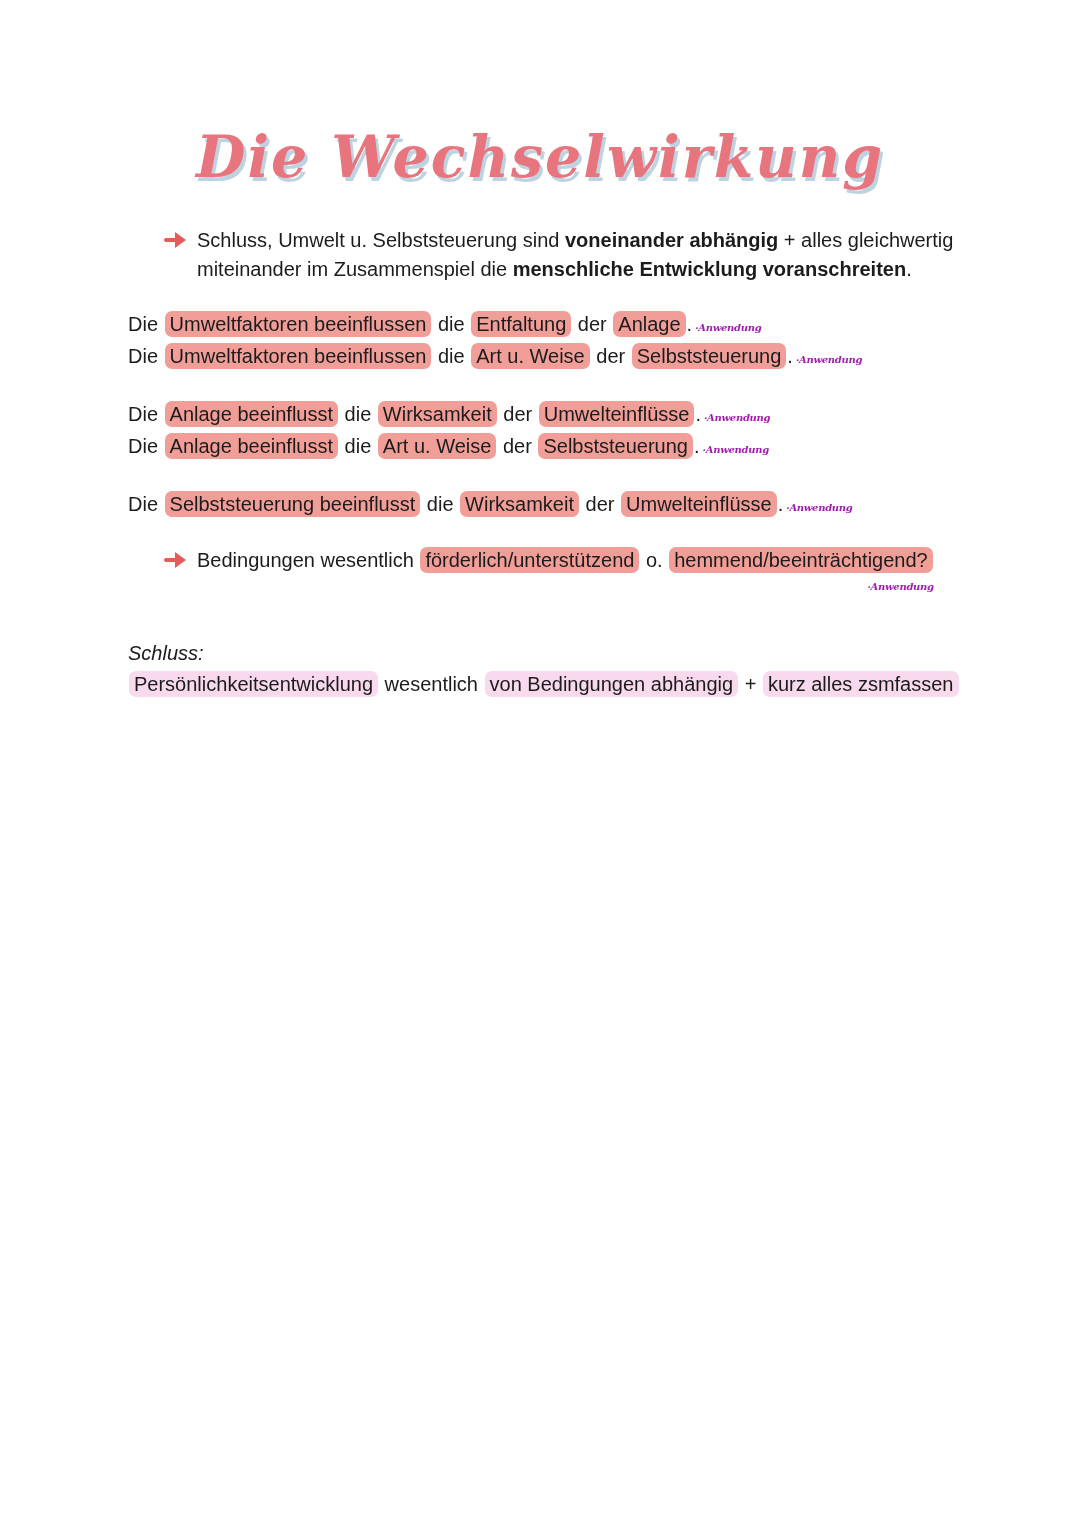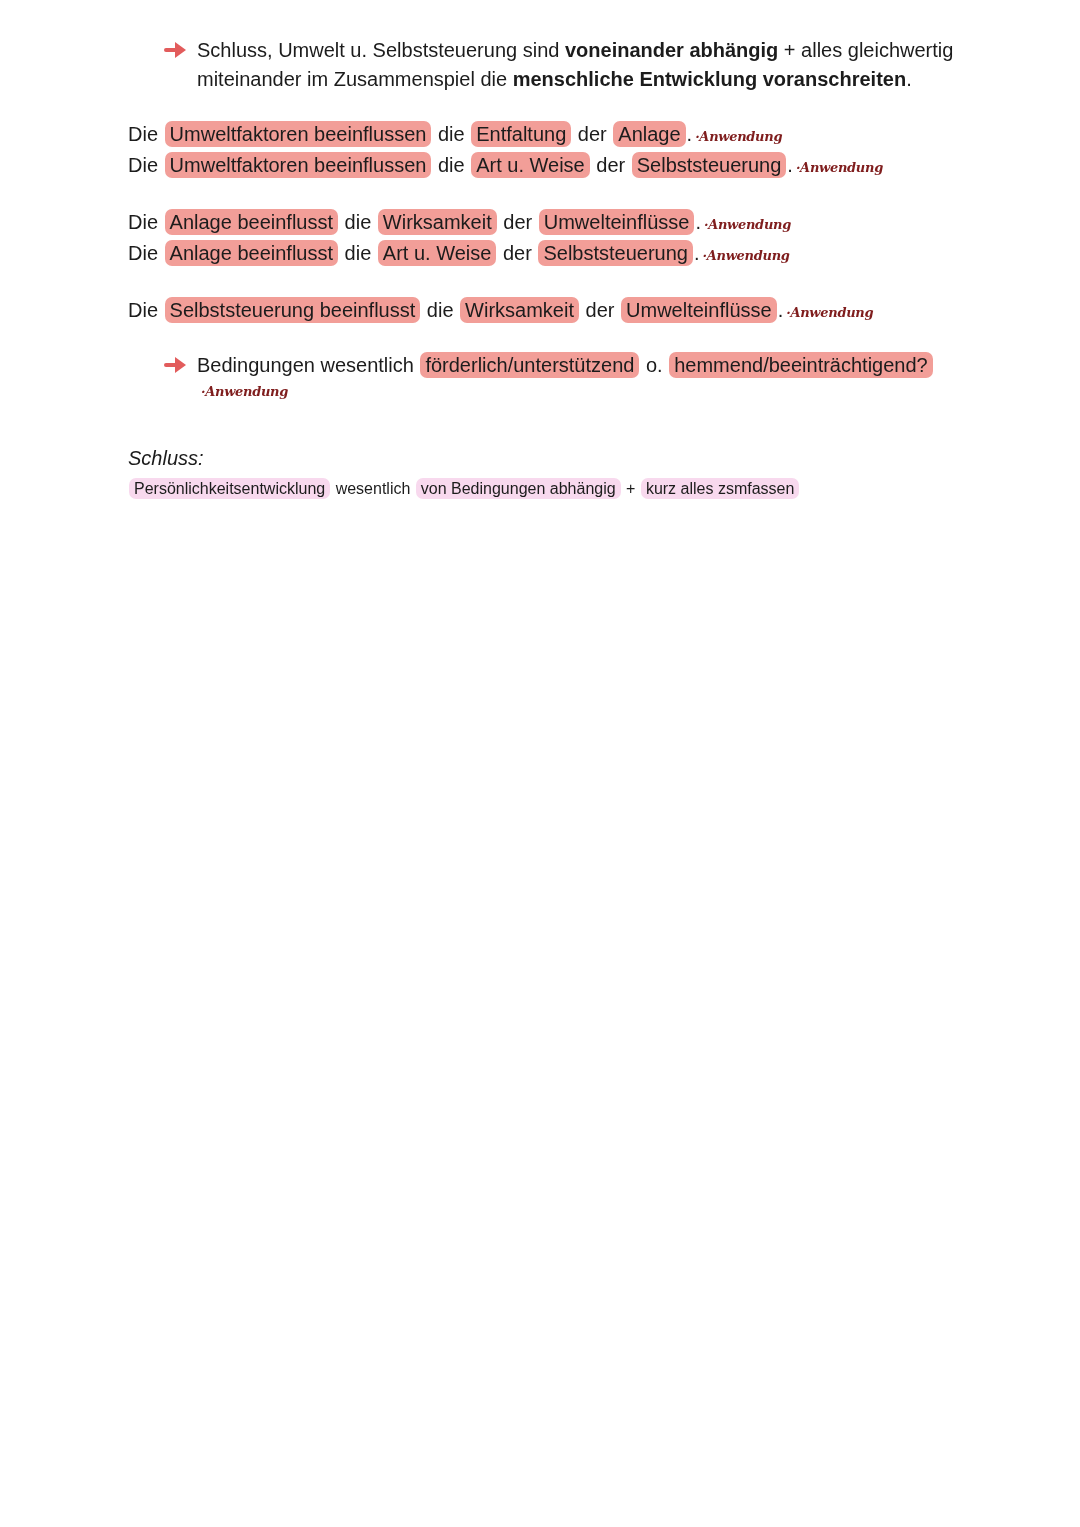--- a/index.html
+++ b/index.html
@@ -66,48 +66,50 @@
   .hl2{
     background:var(--c-hl2);
     border-radius:7px;
     padding:2px 5px;
     margin:0 1px;
   }
   .hand{
     font-family:"DejaVu Serif",serif;
     font-style:italic;
     font-weight:700;
-    font-size:13px;
+    font-size:10px;
     letter-spacing:-0.3px;
-    color:#7f1d1d;
+    color:#a21caf;
     margin-left:3px;
+    text-align:right;
   }
   .question .hand{
     display:block;
     margin-left:4px;
     margin-top:-3px;
   }
   .conclusion{margin-left:128px;margin-top:38px;margin-right:60px;}
   .schluss{
     font-style:italic;
     font-size:20px;
     line-height:28px;
     margin-bottom:2px;
   }
   .cline{
-    font-size:16px;
+    font-size:20px;
     line-height:30px;
     white-space:nowrap;
   }
 </style>
 </head>
 <body>
 
 <div class="page">
 
+  <div class="title">Die Wechselwirkung</div>
 
   <div class="bullet intro">
     <span class="arrow">
       <svg width="24" height="18" viewBox="0 0 24 18" aria-hidden="true">
         <rect x="1" y="7" width="13" height="4" rx="2" fill="currentColor"></rect>
         <path d="M12 1 L23 9 L12 17 Z" fill="currentColor"></path>
       </svg>
     </span>
     <div class="btext" id="intro-lines">
         <div><span>Schluss, Umwelt u. Selbststeuerung sind </span><span class="b">voneinander abhängig</span><span> + alles gleichwertig</span></div>

